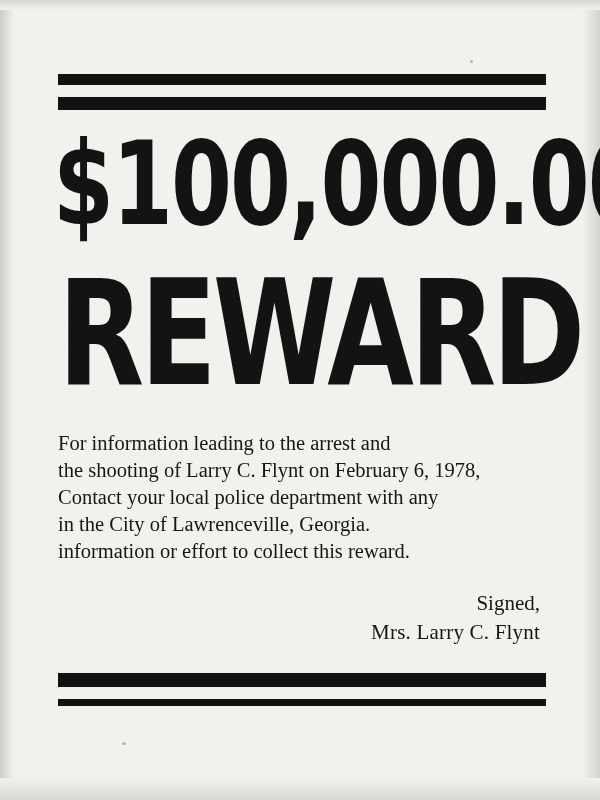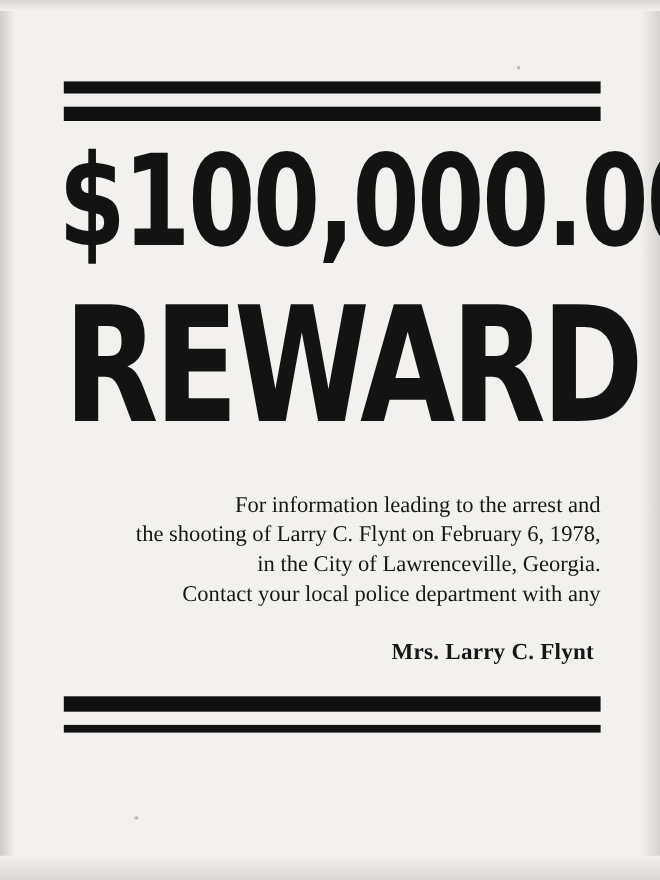--- a/index.html
+++ b/index.html
@@ -86,22 +86,22 @@
   .headline-reward {
     font-size: 112px;
     transform: scaleX(1.0) scaleY(1.30);
     transform-origin: center top;
     display: block;
     margin-top: 56px;
     letter-spacing: -4px;
   }
 
   .body-text {
-    margin-top: 76px;
-    text-align: right;
+    margin-top: 60px;
+    text-align: left;
     font-family: "Liberation Serif", serif;
     font-size: 20.5px;
     line-height: 1.32;
     color: #161616;
   }
   .body-text p {
     margin: 0;
   }
 
   .signoff {
@@ -110,21 +110,21 @@
     padding-right: 6px;
     font-family: "Liberation Serif", serif;
     color: #161616;
   }
   .signed-label {
     font-size: 21px;
     display: block;
   }
   .signer-name {
     font-size: 21px;
-    font-weight: bold;
+    font-weight: normal;
     display: block;
     margin-top: 4px;
     letter-spacing: 0.2px;
   }
 
   .rule-bottom-1 { margin-top: 28px; height: 14px; }
   .rule-bottom-2 { margin-top: 12px; height: 7px; }
 
   .speck {
     position: absolute;
@@ -151,25 +151,27 @@
     <div class="rule rule-top-2"></div>
 
     <div class="headline-block">
       <span class="headline headline-amount">$100,000.00</span>
       <span class="headline headline-reward">REWARD</span>
     </div>
 
     <div class="body-text">
       <p>For information leading to the arrest and</p>
       <p>the shooting of Larry C. Flynt on February 6, 1978,</p>
+      <p>Contact your local police department with any</p>
       <p>in the City of Lawrenceville, Georgia.</p>
-      <p>Contact your local police department with any</p>
+      <p>information or effort to collect this reward.</p>
     </div>
 
     <div class="signoff">
+      <span class="signed-label">Signed,</span>
       <span class="signer-name">Mrs. Larry C. Flynt</span>
     </div>
 
     <div class="rule rule-bottom-1"></div>
     <div class="rule rule-bottom-2"></div>
 
   </div>
 </div>
 
 </body></html>

